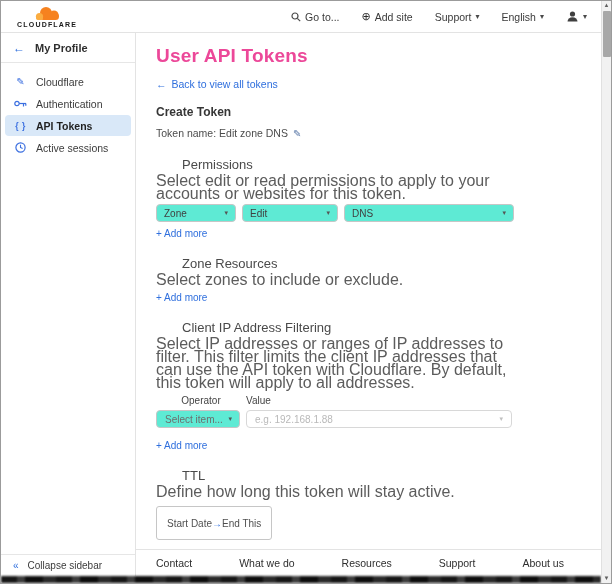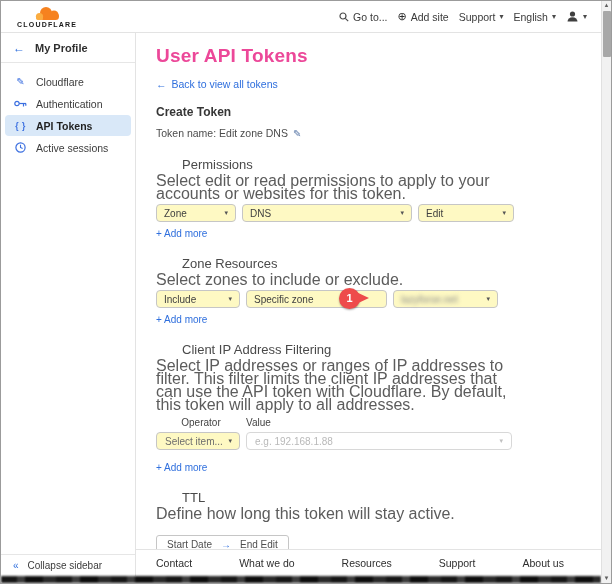--- a/index.html
+++ b/index.html
@@ -13,21 +13,21 @@
   
   .header {
     position:absolute; top:0; left:0; right:10px; height:32px;
     background:#fff; border-bottom:1px solid #e3e3e3;
     display:flex; align-items:center; justify-content:space-between;
     padding:0 14px 0 16px;
   }
   .brand { display:flex; flex-direction:column; align-items:center; cursor:pointer; }
   .brand svg { display:block; }
   .brand-name { font-size:7px; font-weight:bold; letter-spacing:1.2px; color:#1a1a1a; margin-top:-1px; }
-  .topnav { display:flex; align-items:center; gap:10px; font-size:10.5px; color:#3a3a3a; }
+  .topnav { display:flex; align-items:center; gap:22px; font-size:10.5px; color:#3a3a3a; }
   .topnav .navitem { display:flex; align-items:center; gap:4px; cursor:pointer; }
   .caret { font-size:8px; color:#4a4a4a; }
   .plus-circle { font-size:11px; color:#2b2b2b; }
   
   .scrollbar {
     position:absolute; top:0; right:0; bottom:0; width:10px;
     background:#f1f1f1; border-left:1px solid #e0e0e0;
     display:flex; flex-direction:column; align-items:center;
   }
   .sb-arrow { font-size:6px; color:#606060; line-height:8px; height:9px; }
@@ -71,38 +71,38 @@
   }
   .h2 { margin-top:13px; font-size:12px; font-weight:bold; color:#363636; }
   .token-name { margin-top:8px; font-size:10.5px; color:#4c4c4c; display:flex; align-items:center; gap:5px; }
   .edit-pencil { color:#5b79a8; font-size:10px; cursor:pointer; }
   .sec-h { font-size:13px; color:#4a4a4a;margin-left:26px; }
   .sec-d { margin-top:2px; font-size:16px; color:#5c5c5c; line-height:13px; max-width:370px; }
   .m20 { margin-top:18px; }
   .m16 { margin-top:15px; }
   .row { display:flex; gap:6px; margin-top:4px; position:relative; }
   .dd {
-    height:18px; border:1px solid #c6c6c6; border-radius:4px; background:#fef9c3;
+    height:18px; border:1px solid #c6c6c6; border-radius:4px; background:#5eead4;
     display:flex; align-items:center; justify-content:space-between;
     padding:0 7px; font-size:10px; color:#404040; cursor:pointer;
   }
   .dd .caret { font-size:7px; color:#555; }
   .dd.muted { color:#6d6d6d;padding-left:8px; }
   .blurred { filter:blur(2px); color:#8a8a8a; }
   .addmore { margin-top:6px; font-size:10px; color:#2f6fdd; cursor:pointer; display:inline-block; }
   .labels { display:flex; margin-top:6px; font-size:10px; color:#444;text-align:center; }
   .val-input {
     height:18px; border:1px solid #d8d8d8; border-radius:4px; background:#fff;
     display:flex; align-items:center; justify-content:space-between; padding:0 8px;
     font-size:10px; color:#b9b9b9; flex:1;
   }
   .val-input .caret { color:#c0c0c0; font-size:7px; }
   .datebox {
-    margin-top:15px; display:inline-flex; align-items:center; gap:9px;
-    height:18px; border:1px solid #c6c6c6; border-radius:3px; padding:8px 10px;
+    margin-top:8px; display:inline-flex; align-items:center; 
+    height:18px; border:1px solid #c6c6c6; border-radius:3px; padding:16px 10px;
     font-size:10px; color:#4f4f4f; cursor:pointer;
   }
   .datebox .arr { color:#2f6fdd; font-size:10px; }
   .divider { margin-top:30px; border-top:1px solid #e3e3e3; width:355px; }
   .actions { margin-top:7px; display:flex; gap:8px; position:relative; width:355px; }
   .btn-cancel {
     height:18px; padding:0 11px; background:#ececec; border:1px solid #dcdcdc;
     border-radius:3px; font-size:9.5px; color:#3c3c3c; cursor:pointer;
     font-family:"Liberation Sans", sans-serif;
   }
@@ -246,48 +246,34 @@
     </div>
 
     
     <div class="sec-h m20">Permissions</div>
     <div class="sec-d">Select edit or read permissions to apply to your accounts or websites for this token.</div>
     <div class="row">
       <div class="dd" style="width:80px">
         <span>Zone</span>
         <span class="caret">▾</span>
       </div>
+      <div class="dd" style="width:96px">
+        <span>Edit</span>
+        <span class="caret">▾</span>
+      </div>
       <div class="dd" style="width:170px">
         <span>DNS</span>
         <span class="caret">▾</span>
       </div>
-      <div class="dd" style="width:96px">
-        <span>Edit</span>
-        <span class="caret">▾</span>
-      </div>
     </div>
     <span class="addmore">+ Add more</span>
 
     
     <div class="sec-h m16">Zone Resources</div>
     <div class="sec-d">Select zones to include or exclude.</div>
-    <div class="row">
-      <div class="dd" style="width:84px">
-        <span>Include</span>
-        <span class="caret">▾</span>
-      </div>
-      <div class="dd" style="width:141px">
-        <span>Specific zone</span>
-      </div>
-      <div class="dd" style="width:105px">
-        <span class="blurred">lazyforse.net</span>
-        <span class="caret">▾</span>
-      </div>
-      <div class="badge badge1">1</div>
-    </div>
     <span class="addmore">+ Add more</span>
 
     
     <div class="sec-h m16">Client IP Address Filtering</div>
     <div class="sec-d">Select IP addresses or ranges of IP addresses to filter. This filter limits the client IP addresses that can use the API token with Cloudflare. By default, this token will apply to all addresses.</div>
     <div class="labels">
       <span style="width:90px">Operator</span>
       <span>Value</span>
     </div>
     <div class="row">
@@ -301,21 +287,21 @@
       </div>
     </div>
     <span class="addmore" style="margin-top:12px">+ Add more</span>
 
     
     <div class="sec-h m16">TTL</div>
     <div class="sec-d">Define how long this token will stay active.</div>
     <div class="datebox">
       <span>Start Date</span>
       <span class="arr">→</span>
-      <span>End Edit</span>
+      <span>End This</span>
     </div>
 
     <div class="divider"></div>
     <div class="actions">
       <button class="btn-cancel">Cancel</button>
       <div class="badge badge2">2</div>
       <button class="btn-primary">Continue to summary</button>
     </div>
 
     

